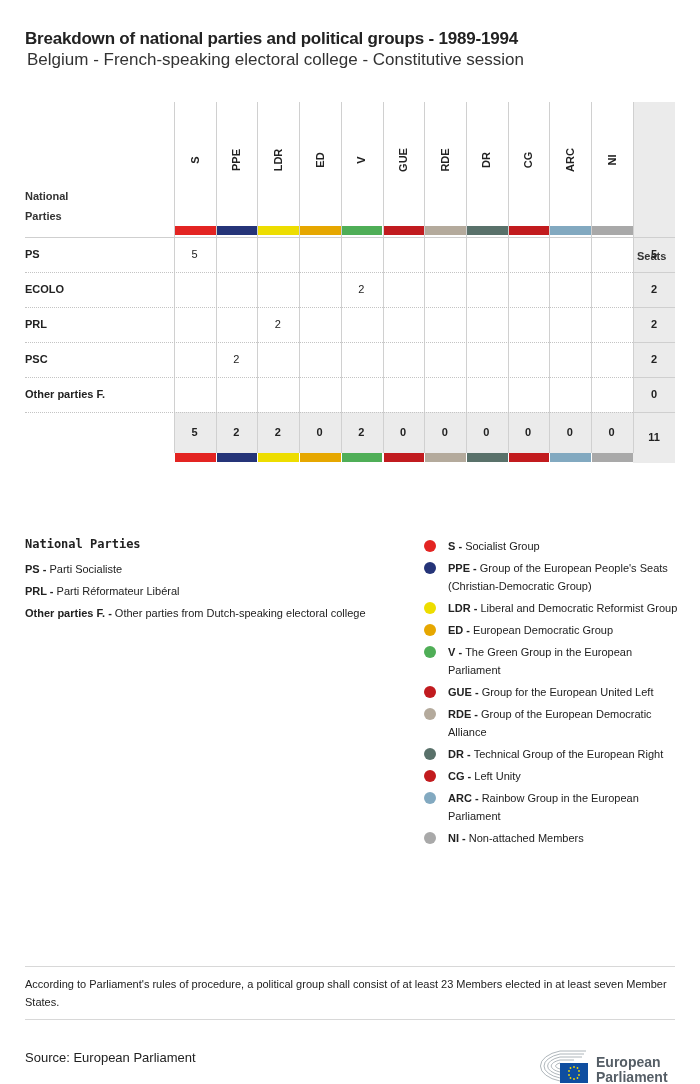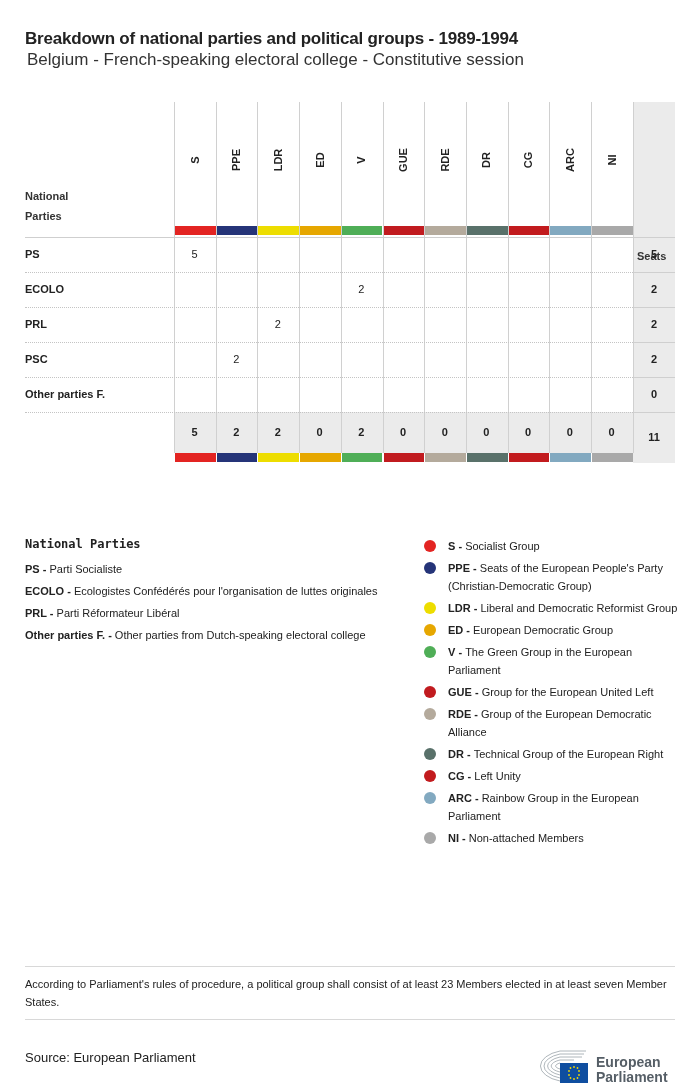--- a/index.html
+++ b/index.html
@@ -158,30 +158,29 @@
     <div class="total-cell" style="left: 482.6px; top: 324px;">0</div>
     <div class="total-cell" style="left: 524.3px; top: 324px;">0</div>
     <div class="total-cell" style="left: 566px; top: 324px;">0</div>
     <div class="seat-cell" style="top: 329px;">11</div>
   </div>
 
 <div class="legend-left">
   <h3>National Parties</h3>
   <div id="legend-left-items">
       <div class="item"><b>PS</b><b> - </b><span>Parti Socialiste</span></div>
-      <div class="item"><b>ECOLO</b><b> - </b><span>Ecologistes Confédérés pour l'organisation de luttes originales</span></div>
       <div class="item"><b>PRL</b><b> - </b><span>Parti Réformateur Libéral</span></div>
       <div class="item"><b>Other parties F.</b><b> - </b><span>Other parties from Dutch-speaking electoral college</span></div>
     </div>
 </div>
 
 <div class="legend-right">
   <div id="legend-right-items">
       <div class="item"><span class="dot" style="background: rgb(227, 36, 34);"></span><b>S</b><b> - </b><span>Socialist Group</span></div>
-      <div class="item"><span class="dot" style="background: rgb(37, 52, 120);"></span><b>PPE</b><b> - </b><span>Seats of the European People's Party (Christian-Democratic Group)</span></div>
+      <div class="item"><span class="dot" style="background: rgb(37, 52, 120);"></span><b>PPE</b><b> - </b><span>Group of the European People's Seats (Christian-Democratic Group)</span></div>
       <div class="item"><span class="dot" style="background: rgb(237, 221, 0);"></span><b>LDR</b><b> - </b><span>Liberal and Democratic Reformist Group</span></div>
       <div class="item"><span class="dot" style="background: rgb(230, 167, 0);"></span><b>ED</b><b> - </b><span>European Democratic Group</span></div>
       <div class="item"><span class="dot" style="background: rgb(79, 174, 87);"></span><b>V</b><b> - </b><span>The Green Group in the European Parliament</span></div>
       <div class="item"><span class="dot" style="background: rgb(193, 27, 31);"></span><b>GUE</b><b> - </b><span>Group for the European United Left</span></div>
       <div class="item"><span class="dot" style="background: rgb(180, 170, 156);"></span><b>RDE</b><b> - </b><span>Group of the European Democratic Alliance</span></div>
       <div class="item"><span class="dot" style="background: rgb(89, 113, 106);"></span><b>DR</b><b> - </b><span>Technical Group of the European Right</span></div>
       <div class="item"><span class="dot" style="background: rgb(194, 27, 30);"></span><b>CG</b><b> - </b><span>Left Unity</span></div>
       <div class="item"><span class="dot" style="background: rgb(130, 169, 192);"></span><b>ARC</b><b> - </b><span>Rainbow Group in the European Parliament</span></div>
       <div class="item"><span class="dot" style="background: rgb(169, 169, 169);"></span><b>NI</b><b> - </b><span>Non-attached Members</span></div>
     </div>

